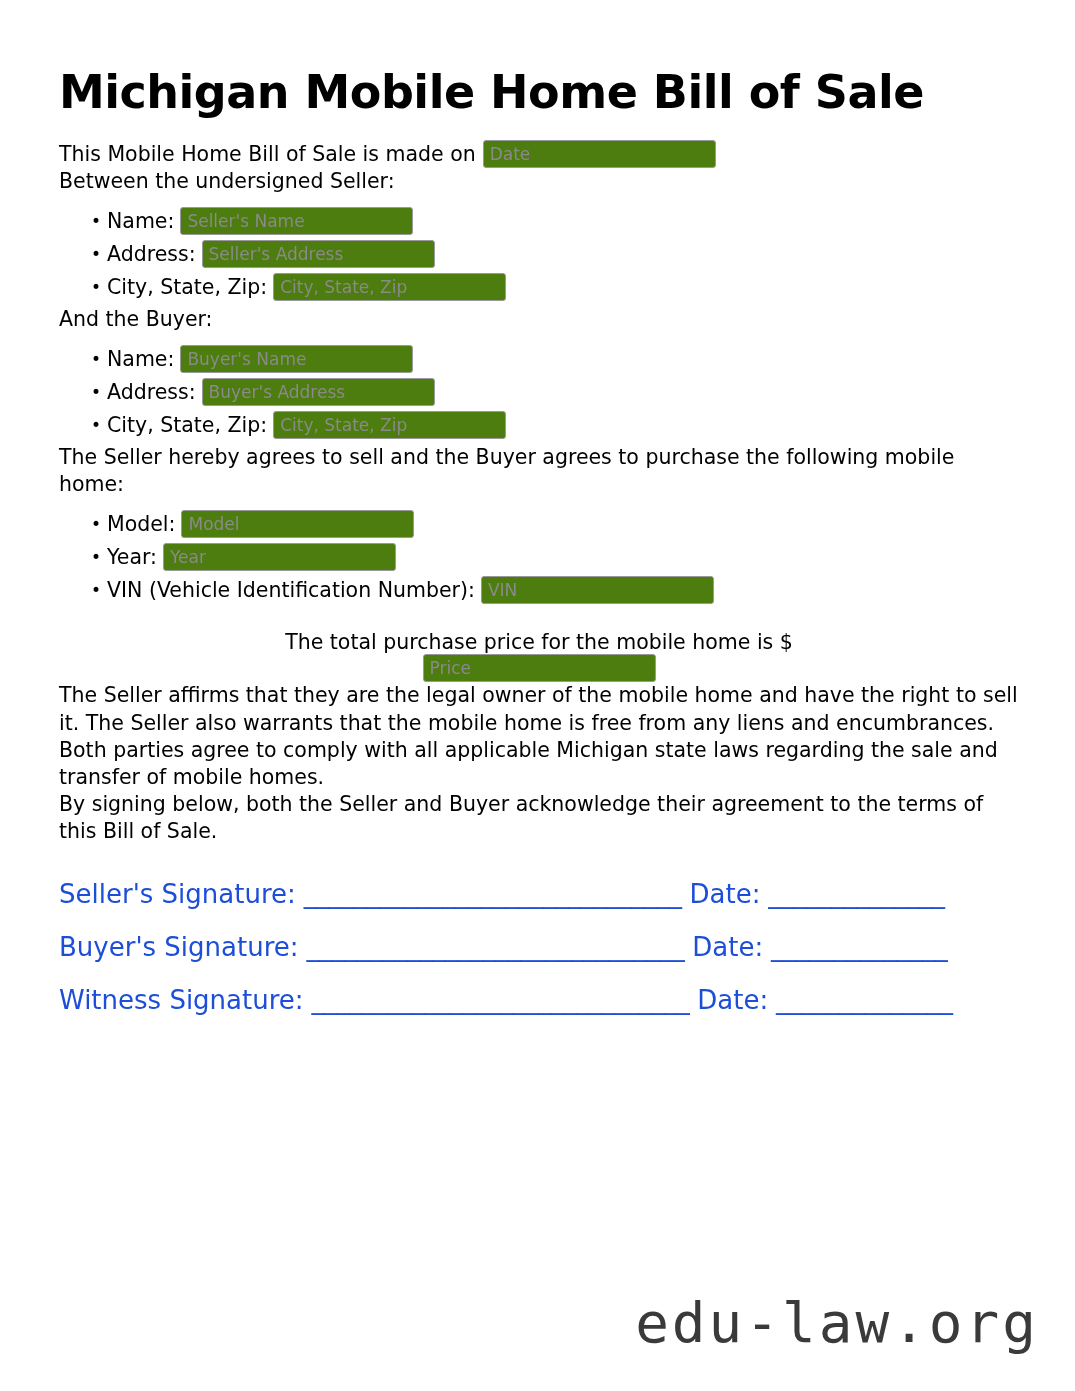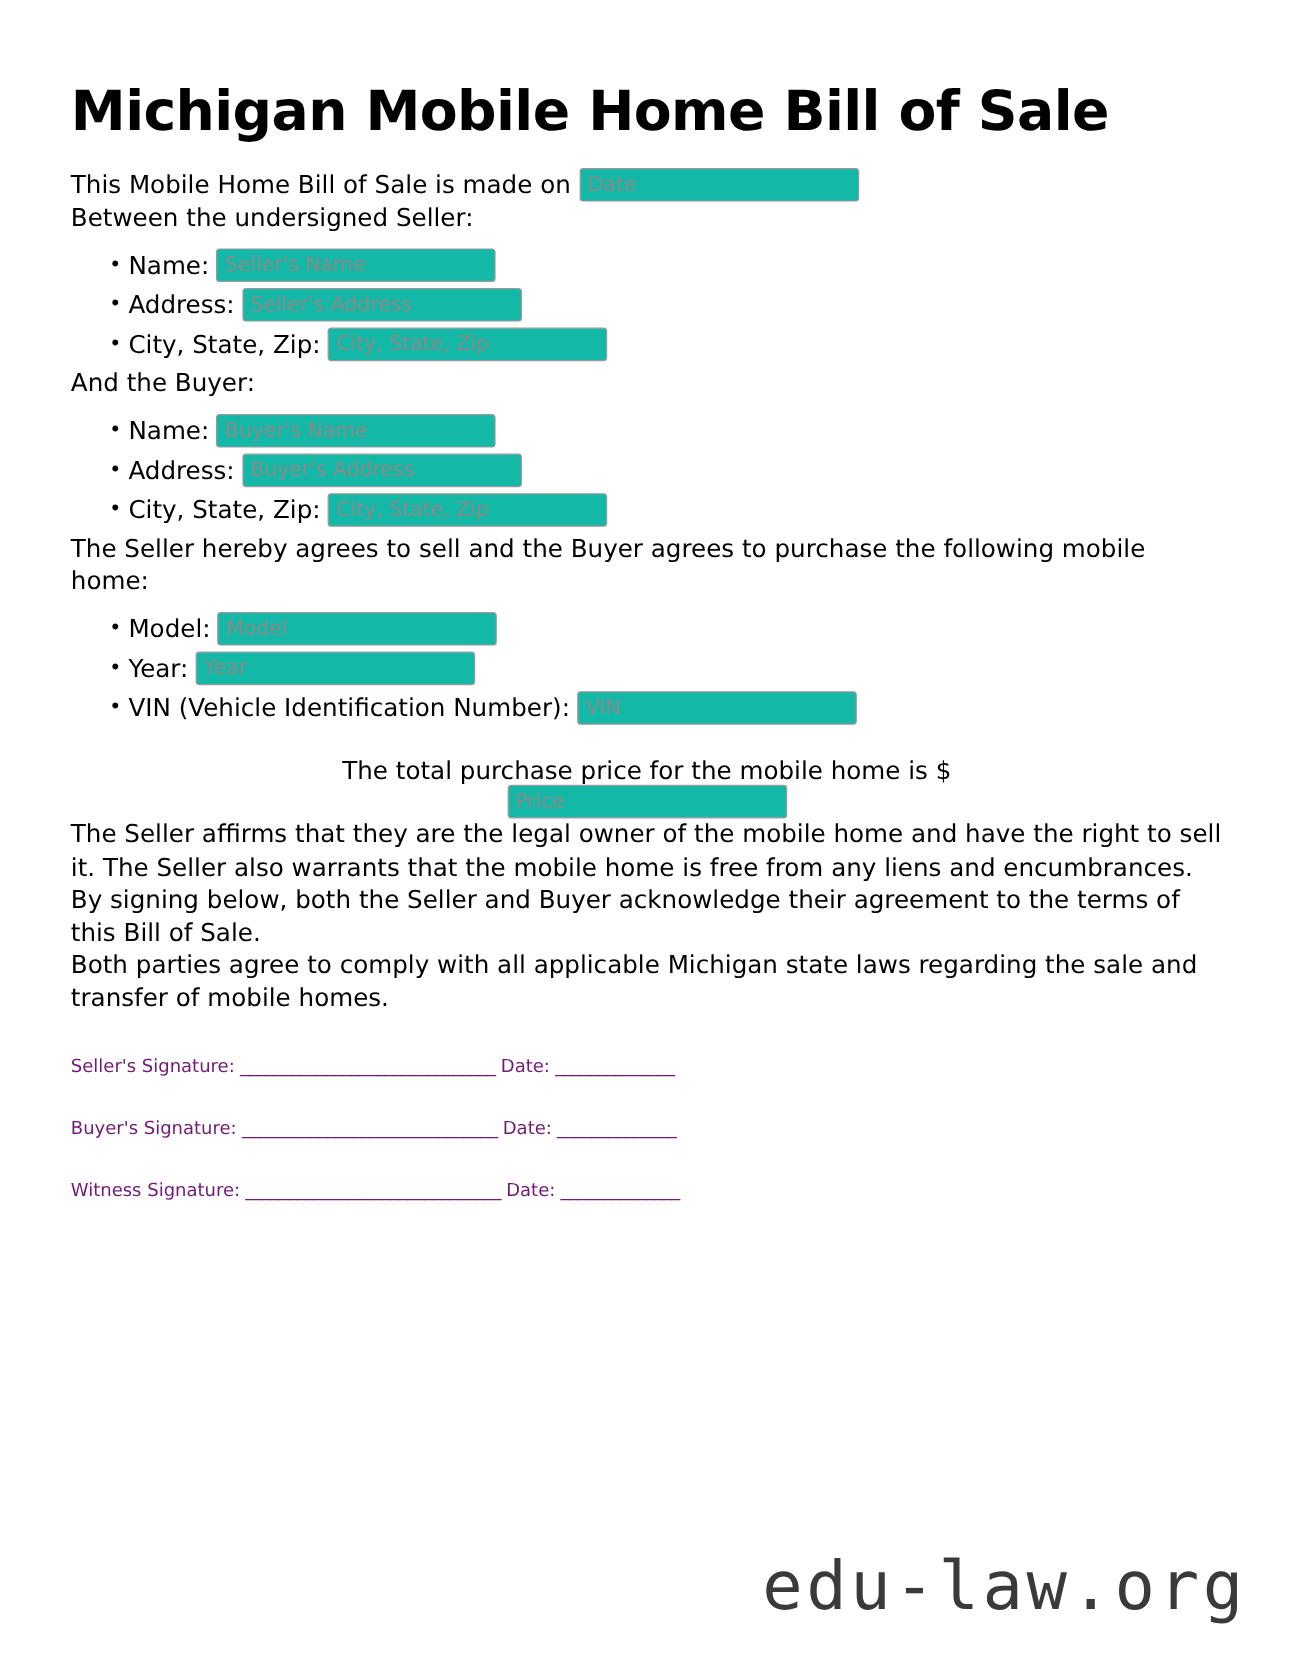--- a/index.html
+++ b/index.html
@@ -83,21 +83,21 @@
     line-height: 1;
   }
   .fld-label {
     margin-right: 6px;
   }
 
   input.txt {
     font-family: "DejaVu Sans", "Liberation Sans", sans-serif;
     font-size: 17px;
     color: #000;
-    background: #14b8a6;
+    background: #4d7c0f;
     border: 1px solid #9a9a9a;
     border-radius: 3px;
     padding: 3px 6px;
     height: 28px;
     width: 233px;
     outline: none;
     vertical-align: middle;
   }
   input.txt::placeholder {
     color: #8a8a8a;
@@ -109,25 +109,25 @@
     display: flex;
     align-items: center;
     font-size: 20.5px;
     white-space: nowrap;
   }
   .inline-line .lead { margin-right: 7px; }
   .inline-line .lead-tight { margin-right: 0px; }
 
   .sig-block { margin-top: 34px; }
   .sig-row {
-    font-size: 15px;
+    font-size: 26px;
     line-height: 1.2;
-    margin-bottom: 34px;
-    white-space: nowrap;
-    color: #701a75;
+    margin-bottom: 22px;
+    white-space: nowrap;
+    color: #1d4ed8;
   }
   .sig-row .rule { letter-spacing: -0.4px; }
 
   .footer-mark {
     position: absolute;
     right: 36px;
     bottom: 36px;
     font-family: "DejaVu Sans Mono", "Liberation Mono", monospace;
     font-size: 56px;
     letter-spacing: 3px;
@@ -199,23 +199,23 @@
       </li>
     </ul>
 
     <div class="blk-price inline-line">
       <span class="lead-tight">The total purchase price for the mobile home is $</span>
       <input class="txt" type="text" placeholder="Price" style="">
     </div>
 
     <p class="para blk-affirm">The Seller affirms that they are the legal owner of the mobile home and have the right to sell it. The Seller also warrants that the mobile home is free from any liens and encumbrances.</p>
 
+    <p class="para blk-comply">Both parties agree to comply with all applicable Michigan state laws regarding the sale and transfer of mobile homes.</p>
+
     <p class="para blk-sign">By signing below, both the Seller and Buyer acknowledge their agreement to the terms of this Bill of Sale.</p>
-
-    <p class="para blk-comply">Both parties agree to comply with all applicable Michigan state laws regarding the sale and transfer of mobile homes.</p>
 
     <div class="sig-block">
       <div class="sig-row">
         <span>Seller's Signature:</span><span class="rule"> ______________________________ </span><span>Date:</span><span class="rule"> ______________</span>
       </div>
       <div class="sig-row">
         <span>Buyer's Signature:</span><span class="rule"> ______________________________ </span><span>Date:</span><span class="rule"> ______________</span>
       </div>
       <div class="sig-row">
         <span>Witness Signature:</span><span class="rule"> ______________________________ </span><span>Date:</span><span class="rule"> ______________</span>

